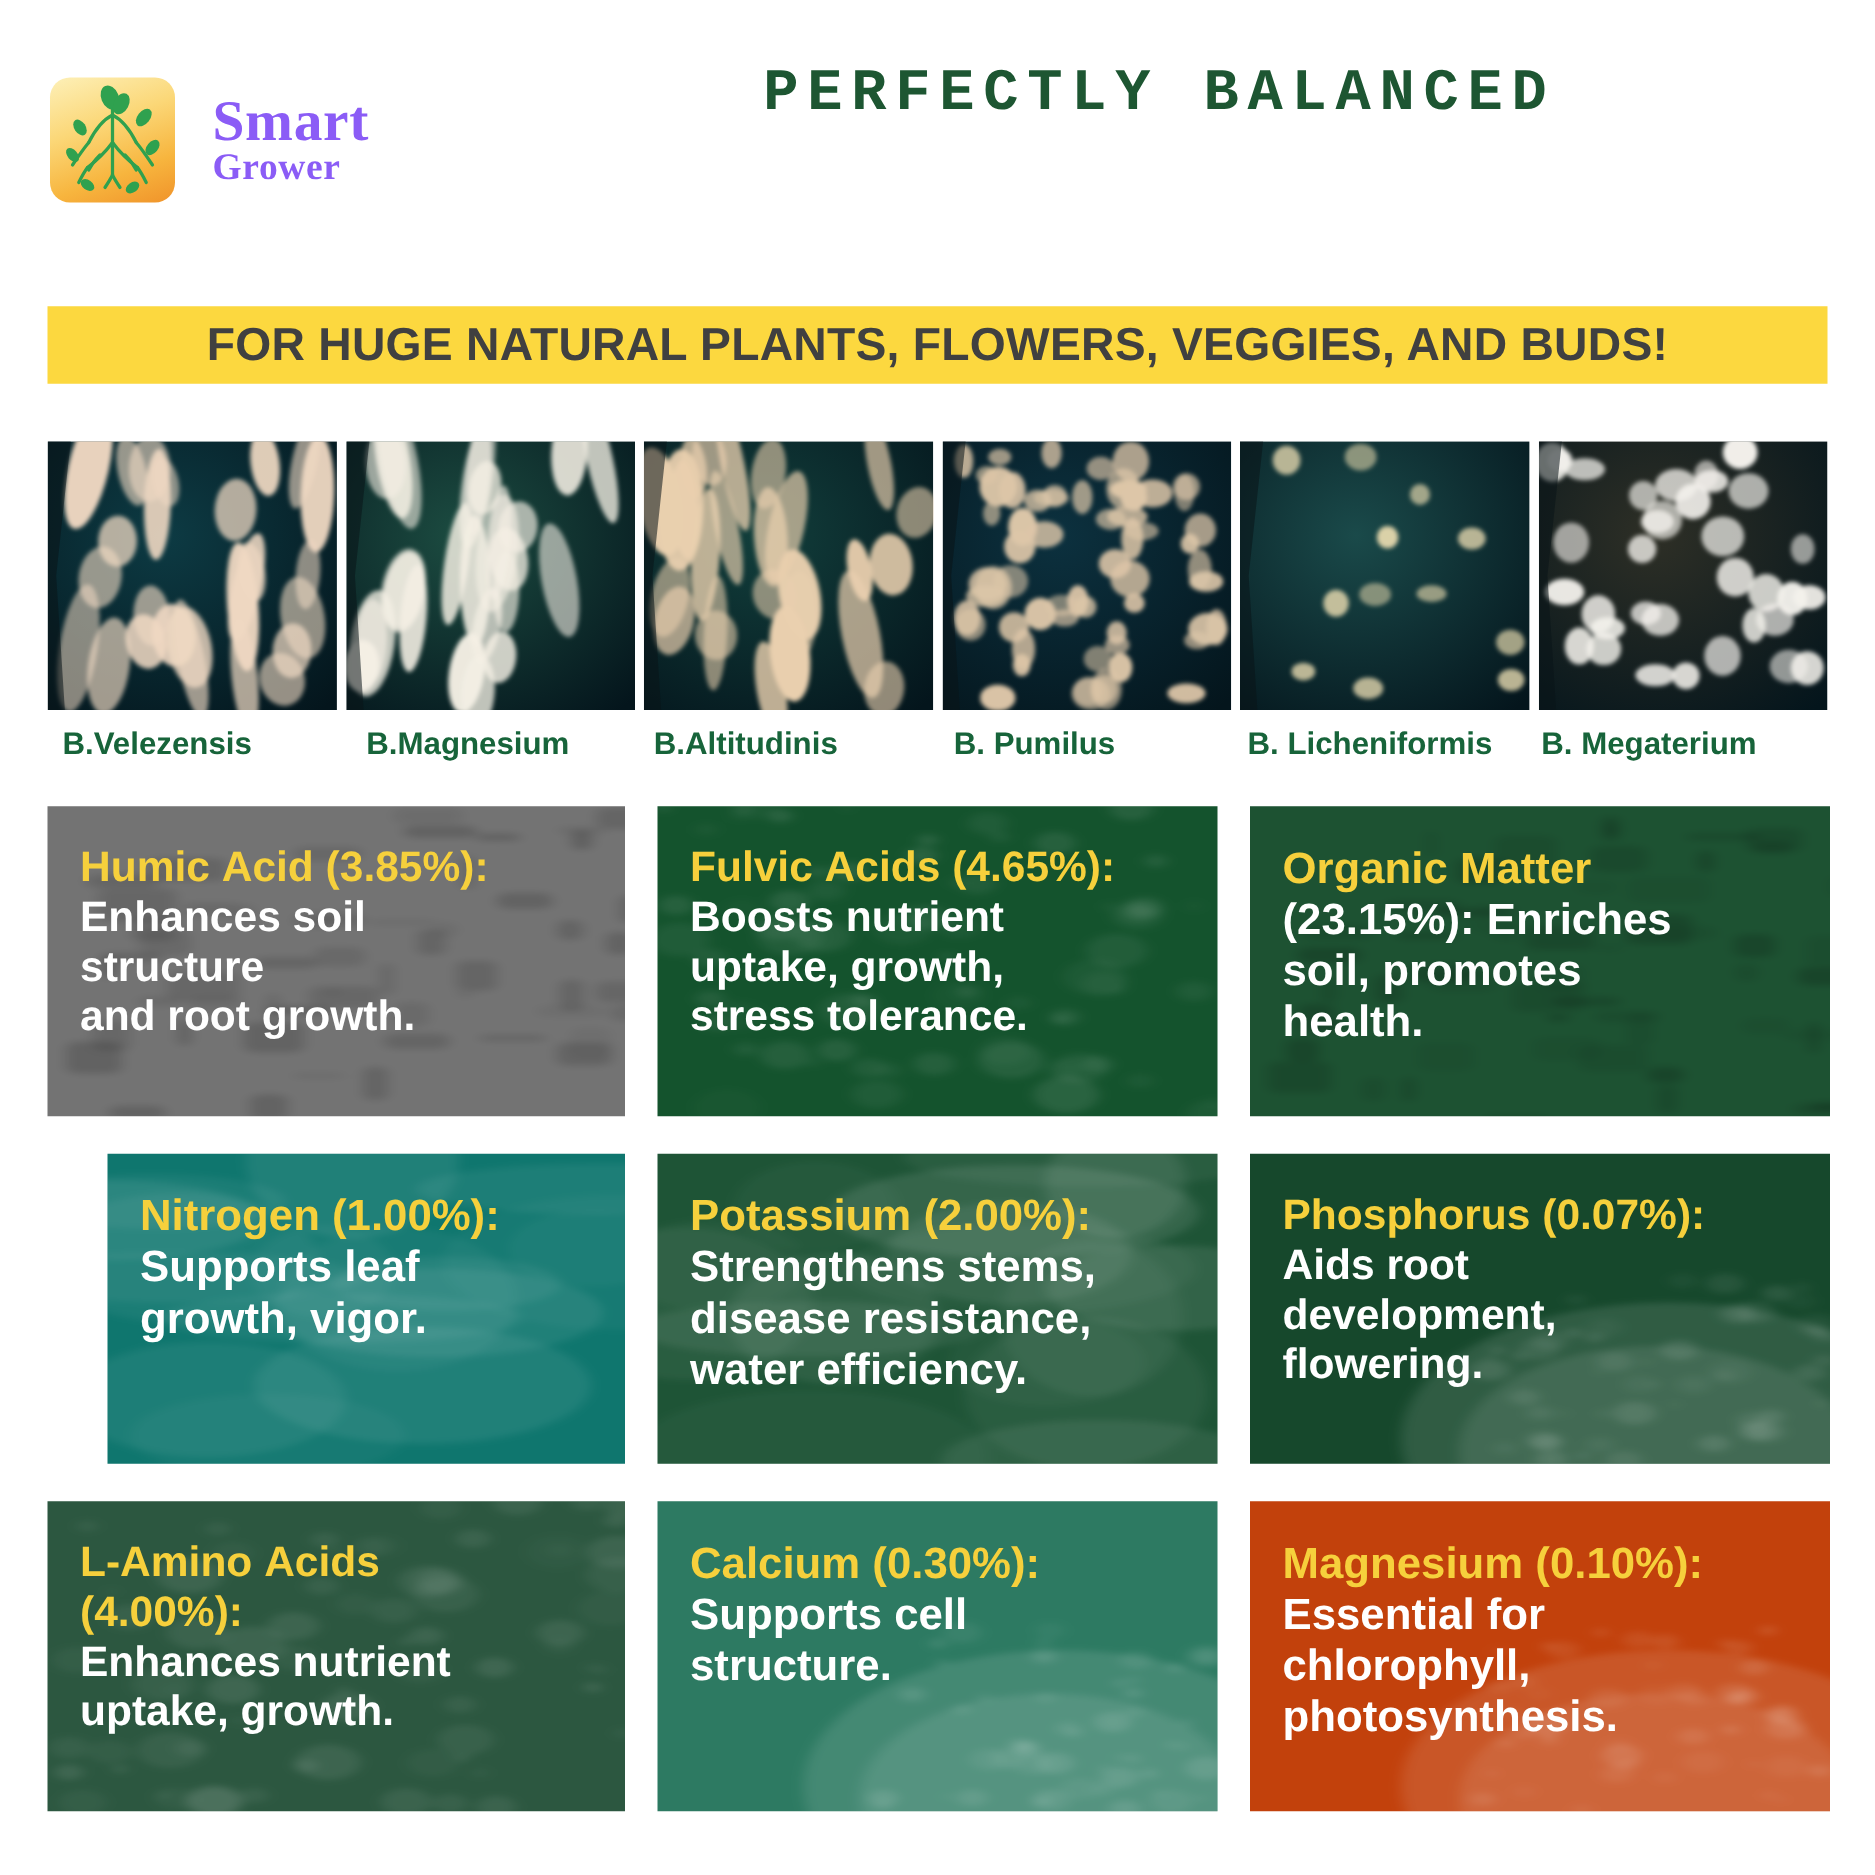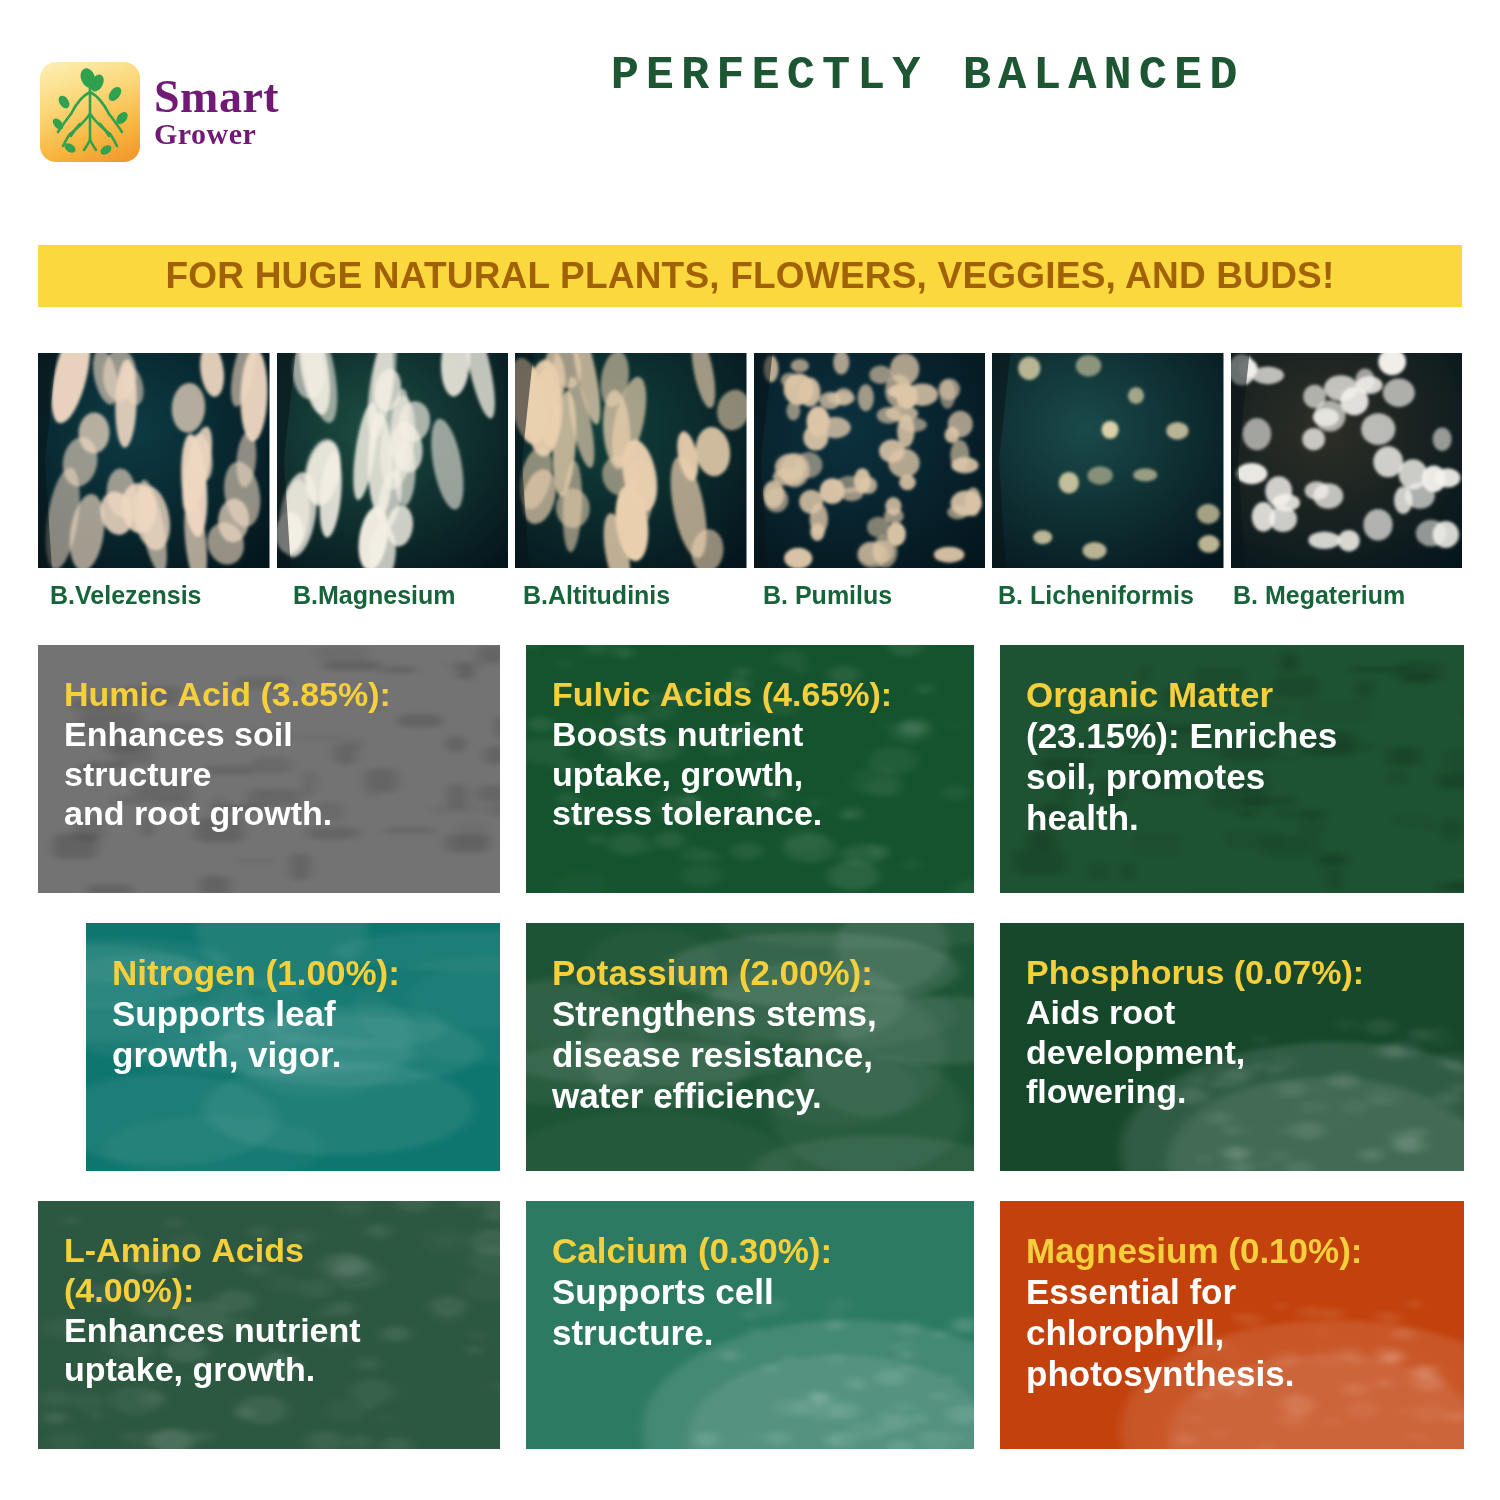--- a/index.html
+++ b/index.html
@@ -22,21 +22,21 @@
   }
   .logo-mark{
     width:100px;height:100px;border-radius:16px;
     background:linear-gradient(160deg,#fdf0b8 0%,#fbd777 38%,#f7b53e 72%,#f0932a 100%);
     position:relative;overflow:hidden;flex:0 0 auto;
   }
   .logo-mark svg{position:absolute;left:0;top:0;}
   .logo-words{
     display:flex;flex-direction:column;line-height:0.84;
     font-family:"Liberation Serif", serif;
-    color:#701a75;font-weight:bold;letter-spacing:0.5px;
+    color:#8b5cf6;font-weight:bold;letter-spacing:0.5px;margin-left:16px;
   }
   .logo-words .w1{font-size:46px;}
   .logo-words .w2{font-size:30px;margin-top:4px;}
 
   .title-block{
     position:absolute;left:385px;top:52px;width:1085px;
     text-align:center;color:#1d5632;
   }
   .title-kicker{
     font-family:Liberation Mono, monospace;
@@ -48,21 +48,21 @@
     font-weight:bold;font-size:62px;line-height:1.05;margin-top:5px;
     letter-spacing:-0.5px;
   }
 
   
   .banner{
     position:absolute;left:38px;top:245px;width:1424px;height:62px;
     background:#fcd83f;display:flex;align-items:center;justify-content:center;
   }
   .banner-text{
-    color:#a16207;font-weight:bold;font-size:37px;letter-spacing:0.2px;
+    color:#404040;font-weight:bold;font-size:37px;letter-spacing:0.2px;
     font-family:"Liberation Sans", sans-serif;white-space:nowrap;
   }
 
   
   .strain-row{
     position:absolute;left:38px;top:353px;width:1424px;height:215px;
     display:flex;gap:7px;
   }
   .strain-img{
     flex:1 1 0;height:215px;position:relative;overflow:hidden;

